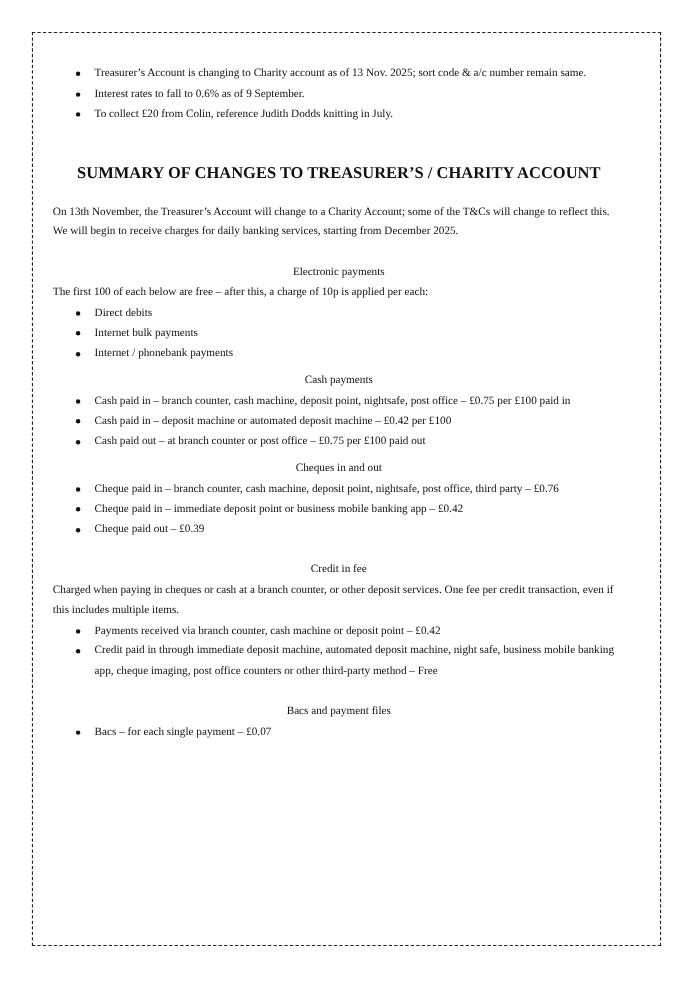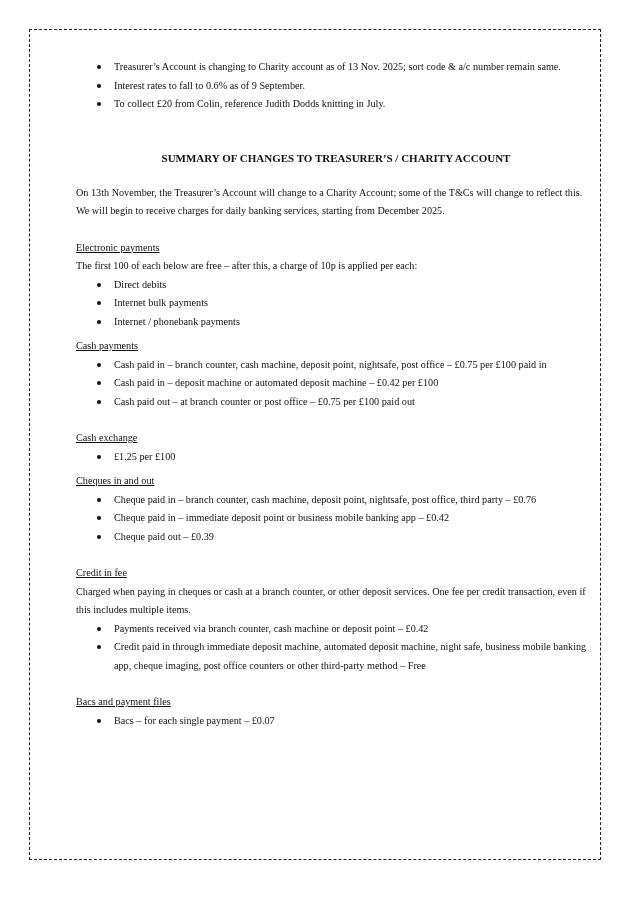--- a/index.html
+++ b/index.html
@@ -20,21 +20,21 @@
       position: absolute;
       left: 29px;
       top: 29px;
       width: 572px;
       height: 831px;
       border: 1px dashed #222222;
       box-sizing: border-box;
     }
     .content {
       position: absolute;
-      left: 76px;
+      left: 48px;
       top: 58px;
       width: 520px;
     }
     ul {
       list-style: none;
       margin: 0;
       padding: 0;
     }
     li {
       position: relative;
@@ -49,32 +49,32 @@
       height: 4px;
       border-radius: 50%;
       background: #111111;
     }
     .title {
       text-align: center;
       font-weight: bold;
       margin-top: 35px;
       margin-bottom: 17px;
       line-height: 18px;
-      font-size: 11px;
+      font-size: 15px;
     }
     p {
       margin: 0;
       line-height: 18.5px;
     }
     .section {
       margin-top: 18px;
     }
     .section-heading {
-      text-decoration: underline;
       line-height: 18.5px;
+      text-align: center;
     }
     .gap-large {
       margin-top: 6px;
     }
     b { font-weight: normal; }
   </style>
 </head>
 <body>
 
 <div class="page-border"></div>
@@ -103,26 +103,20 @@
 
   <div class="section gap-large">
     <div class="section-heading">Cash payments</div>
     <ul>
       <li><span class="bullet"></span><span>Cash paid in – branch counter, cash machine, deposit point, nightsafe, post office – £0.75 per £100 paid in</span></li>
       <li><span class="bullet"></span><span>Cash paid in – deposit machine or automated deposit machine – £0.42 per £100</span></li>
       <li><span class="bullet"></span><span>Cash paid out – at branch counter or post office – £0.75 per £100 paid out</span></li>
     </ul>
   </div>
 
-  <div class="section">
-    <div class="section-heading">Cash exchange</div>
-    <ul>
-      <li><span class="bullet"></span><span>£1.25 per £100</span></li>
-    </ul>
-  </div>
 
   <div class="section gap-large">
     <div class="section-heading">Cheques in and out</div>
     <ul>
       <li><span class="bullet"></span><span>Cheque paid in – branch counter, cash machine, deposit point, nightsafe, post office, third party – £0.76</span></li>
       <li><span class="bullet"></span><span>Cheque paid in – immediate deposit point or business mobile banking app – £0.42</span></li>
       <li><span class="bullet"></span><span>Cheque paid out – £0.39</span></li>
     </ul>
   </div>
 

